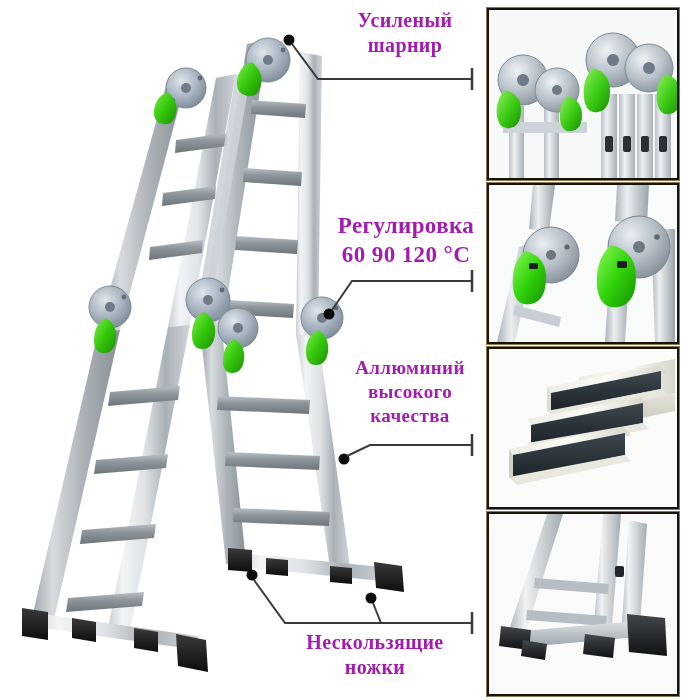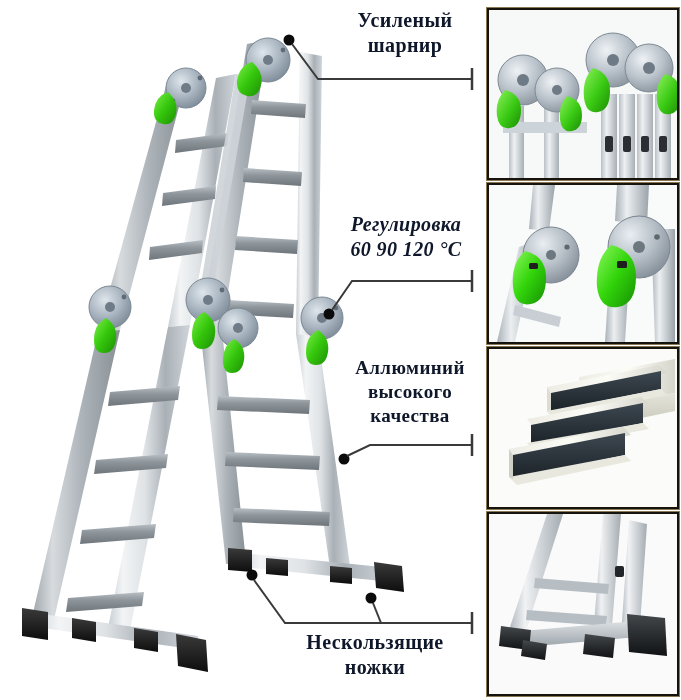--- a/index.html
+++ b/index.html
@@ -20,21 +20,21 @@
     border:2px solid #16120c;
     box-shadow:0 0 0 1px #8a7754;
     overflow:hidden;
   }
   .panel-inner{position:absolute;inset:0;background:#fbfbfb;overflow:hidden;}
 
   .label{
     position:absolute;
     font-family:"Liberation Serif", serif;
     font-weight:bold;
-    color:#0f172a;
+    color:#a21caf;
     text-align:center;
     line-height:1.26;
     letter-spacing:.4px;
     white-space:pre-line;
   }
 
   
   #ladder{position:absolute;left:0;top:0;width:470px;height:700px;}
 </style>
 </head>
@@ -202,21 +202,21 @@
       <circle cx="371" cy="598" r="5.5" fill="#0b0b0b"></circle>
       <path d="M254,580 L285,623 L473,623" fill="none" stroke="#3a3a3a" stroke-width="2"></path>
       <path d="M373,603 L381,623" fill="none" stroke="#3a3a3a" stroke-width="2"></path>
       <line x1="472" y1="612" x2="472" y2="634" stroke="#3a3a3a" stroke-width="2.5"></line>
     </g>
   </svg>
 
   <div class="label" style="left:330px;top:8px;width:150px;font-size:20px;">Усиленый
 шарнир</div>
 
-  <div class="label" style="left:326px;top:212px;width:160px;font-size:20px;font-style:italic;">Регулировка
+  <div class="label" style="left:326px;top:212px;width:160px;font-size:23px;">Регулировка
 60 90 120 °C</div>
 
   <div class="label" style="left:280px;top:630px;width:190px;font-size:20px;">Нескользящие
 ножки</div>
 
   <div class="label" style="left:336px;top:356px;width:148px;font-size:19px;">Аллюминий
 высокого
 качества</div>
 
   <div class="panel" style="left:487px;top:8px;width:188px;height:168px;">

